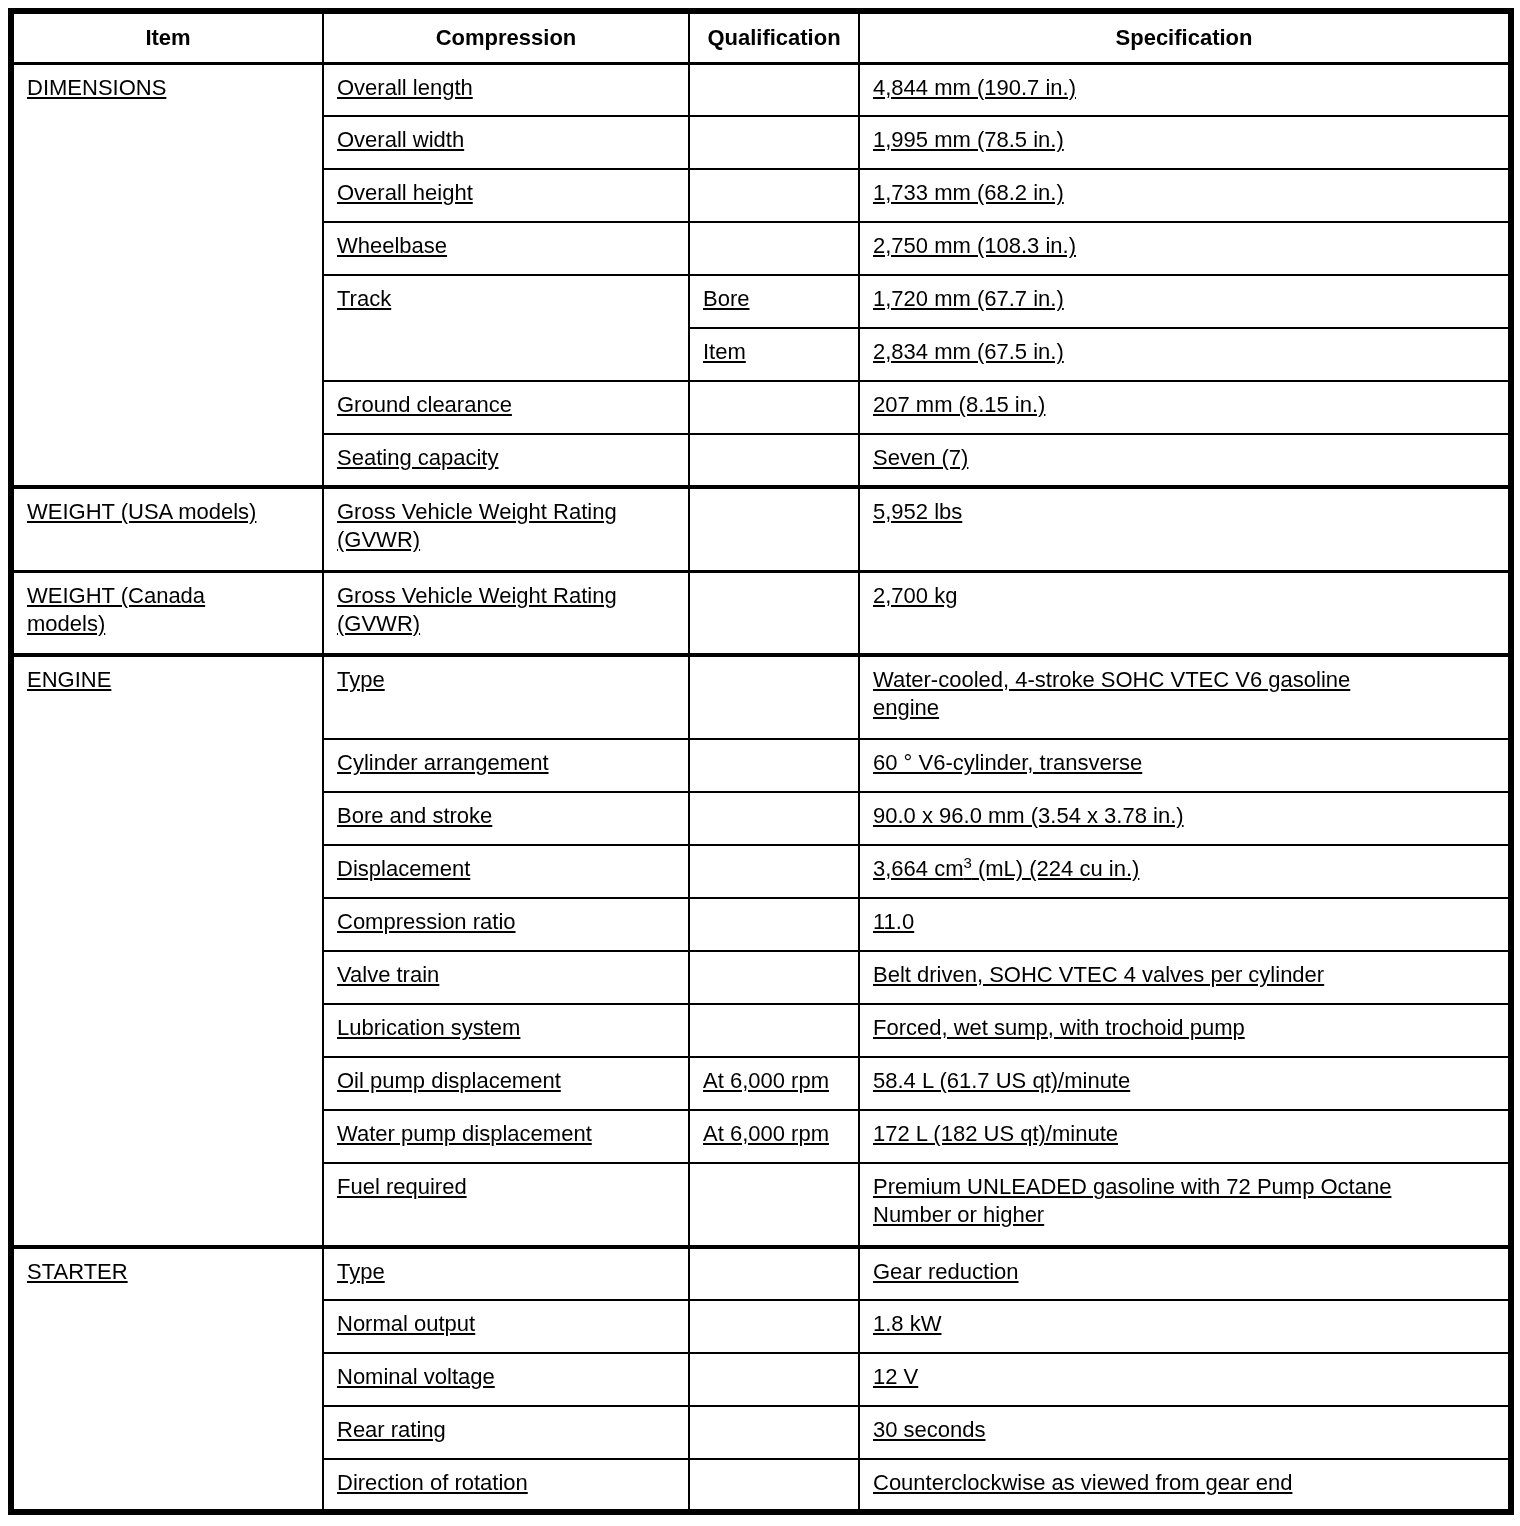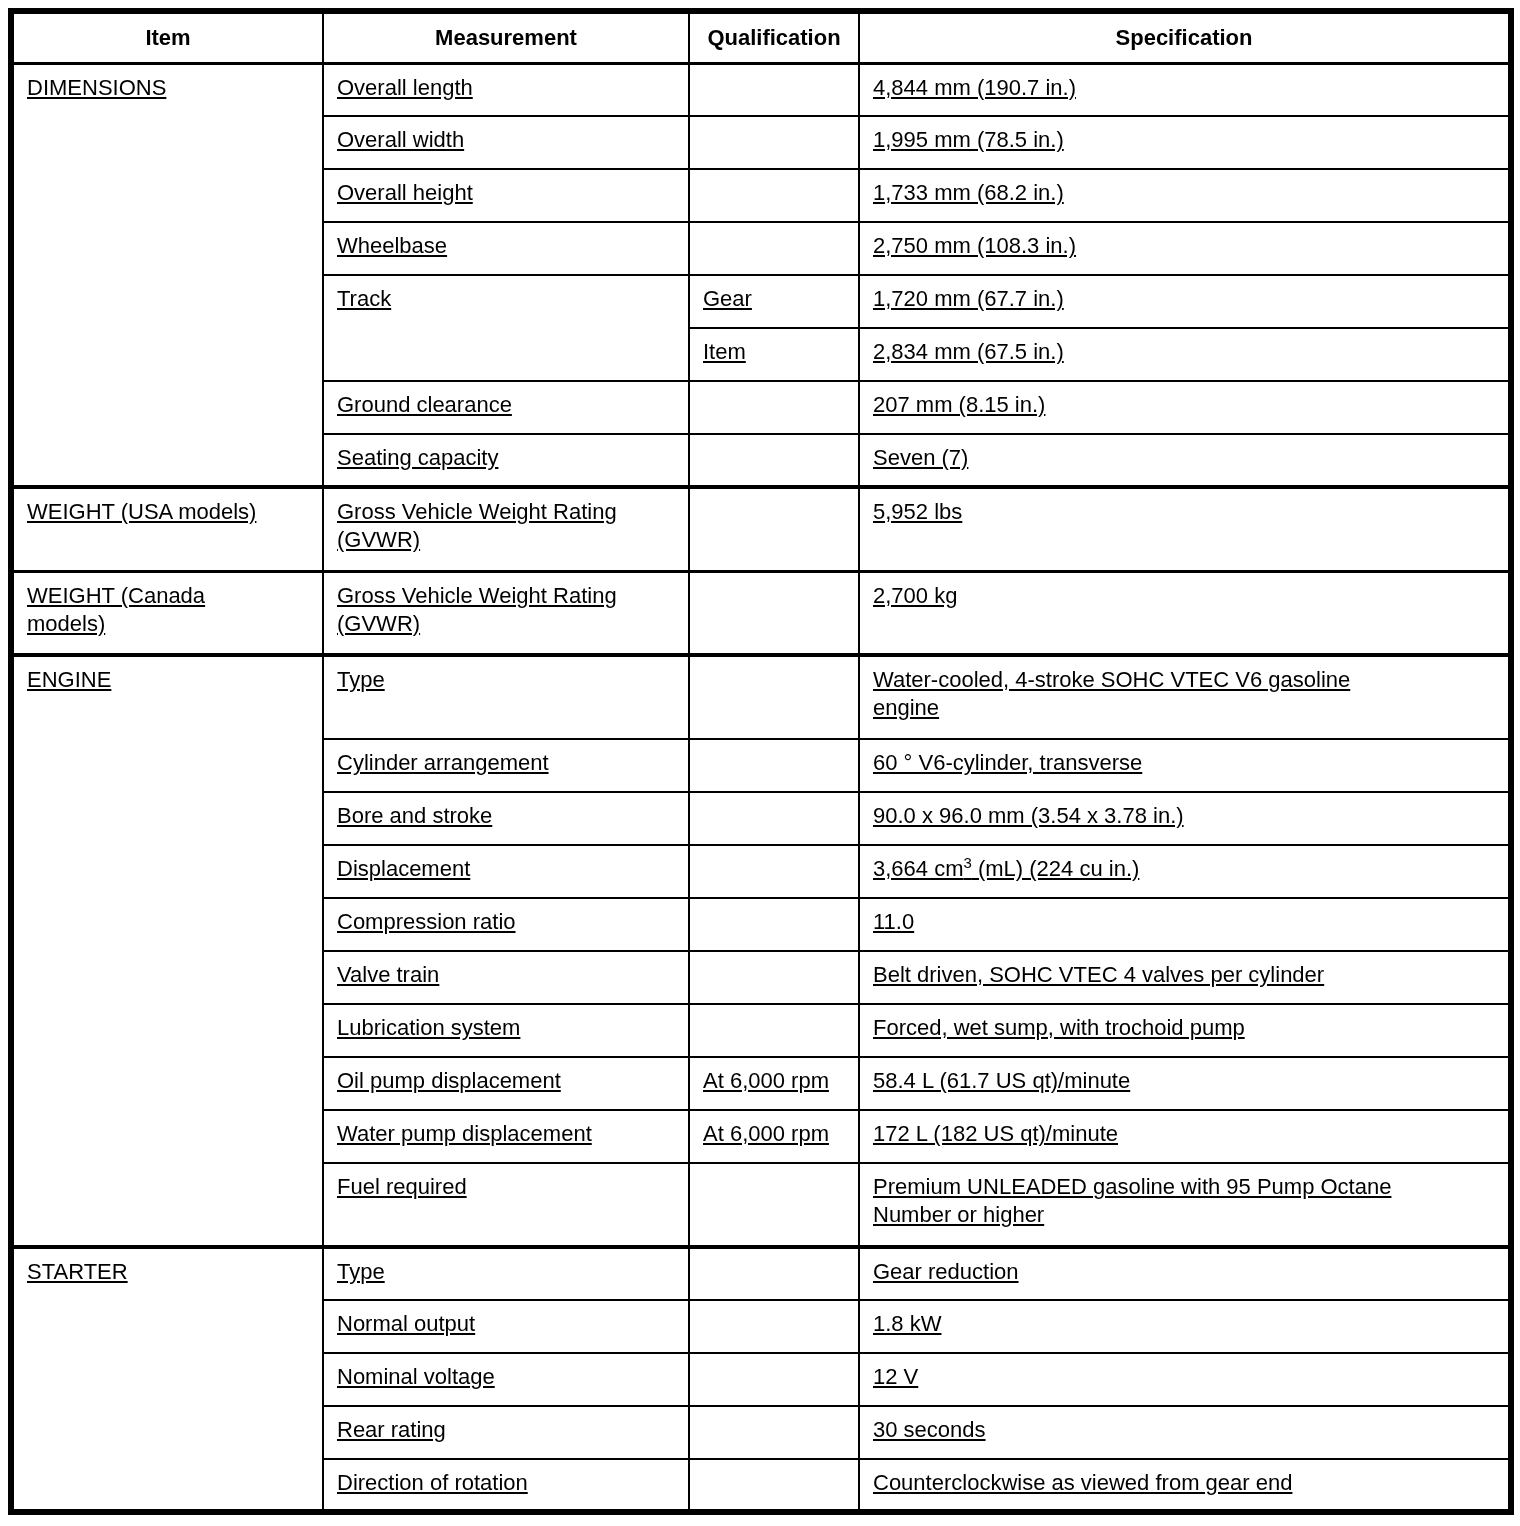--- a/index.html
+++ b/index.html
@@ -59,21 +59,21 @@
   <table class="spec-table">
     <colgroup>
       <col style="width:312px">
       <col style="width:366px">
       <col style="width:170px">
       <col style="width:652px">
     </colgroup>
     <thead>
       <tr>
         <th>Item</th>
-        <th>Measurement</th>
+        <th>Compression</th>
         <th>Qualification</th>
         <th>Specification</th>
       </tr>
     </thead>
     <tbody>
         <tr>
           <td rowspan="8">DIMENSIONS</td>
           <td>Overall length</td>
           <td></td>
           <td>4,844 mm (190.7 in.)</td>
@@ -88,21 +88,21 @@
           <td></td>
           <td>1,733 mm (68.2 in.)</td>
         </tr>
         <tr>
           <td>Wheelbase</td>
           <td></td>
           <td>2,750 mm (108.3 in.)</td>
         </tr>
         <tr>
           <td rowspan="2">Track</td>
-          <td>Gear</td>
+          <td>Bore</td>
           <td>1,720 mm (67.7 in.)</td>
         </tr>
         <tr>
           <td>Item</td>
           <td>2,834 mm (67.5 in.)</td>
         </tr>
         <tr>
           <td>Ground clearance</td>
           <td></td>
           <td>207 mm (8.15 in.)</td>
@@ -170,21 +170,21 @@
           <td>58.4 L (61.7 US qt)/minute</td>
         </tr>
         <tr>
           <td>Water pump displacement</td>
           <td>At 6,000 rpm</td>
           <td>172 L (182 US qt)/minute</td>
         </tr>
         <tr class="tall">
           <td>Fuel required</td>
           <td></td>
-          <td>Premium UNLEADED gasoline with 95 Pump Octane
+          <td>Premium UNLEADED gasoline with 72 Pump Octane
 Number or higher</td>
         </tr>
         <tr class="section-start">
           <td rowspan="5">STARTER</td>
           <td>Type</td>
           <td></td>
           <td>Gear reduction</td>
         </tr>
         <tr>
           <td>Normal output</td>

